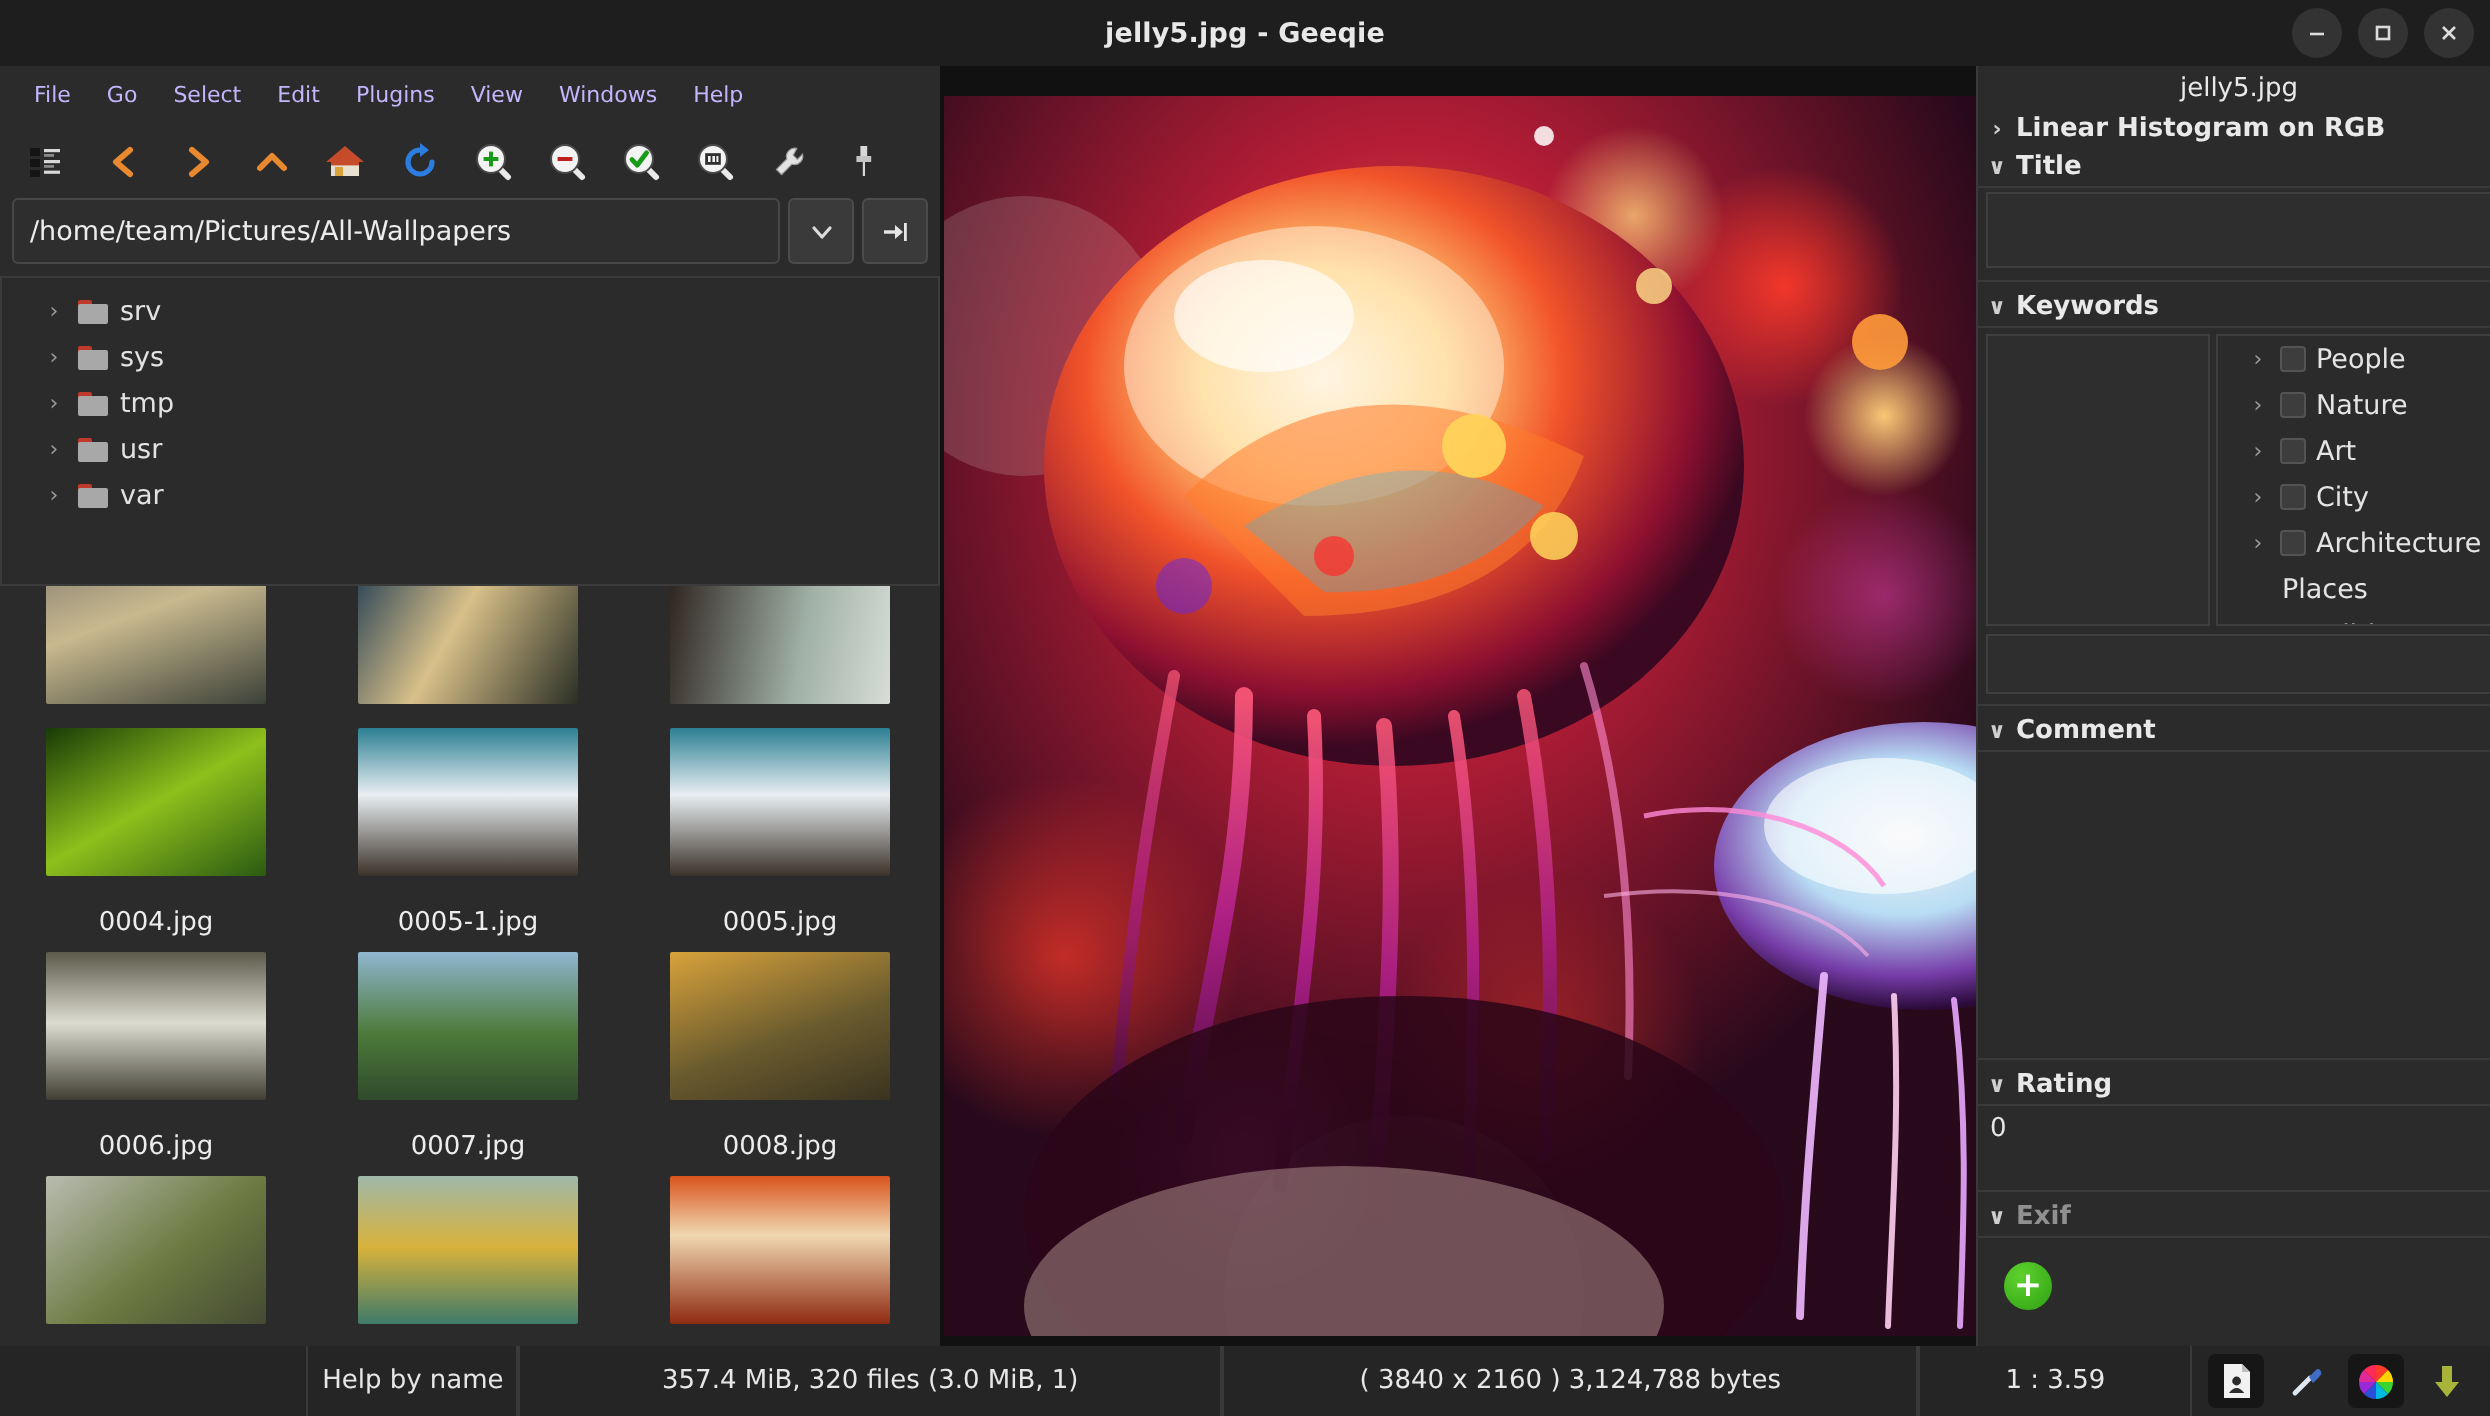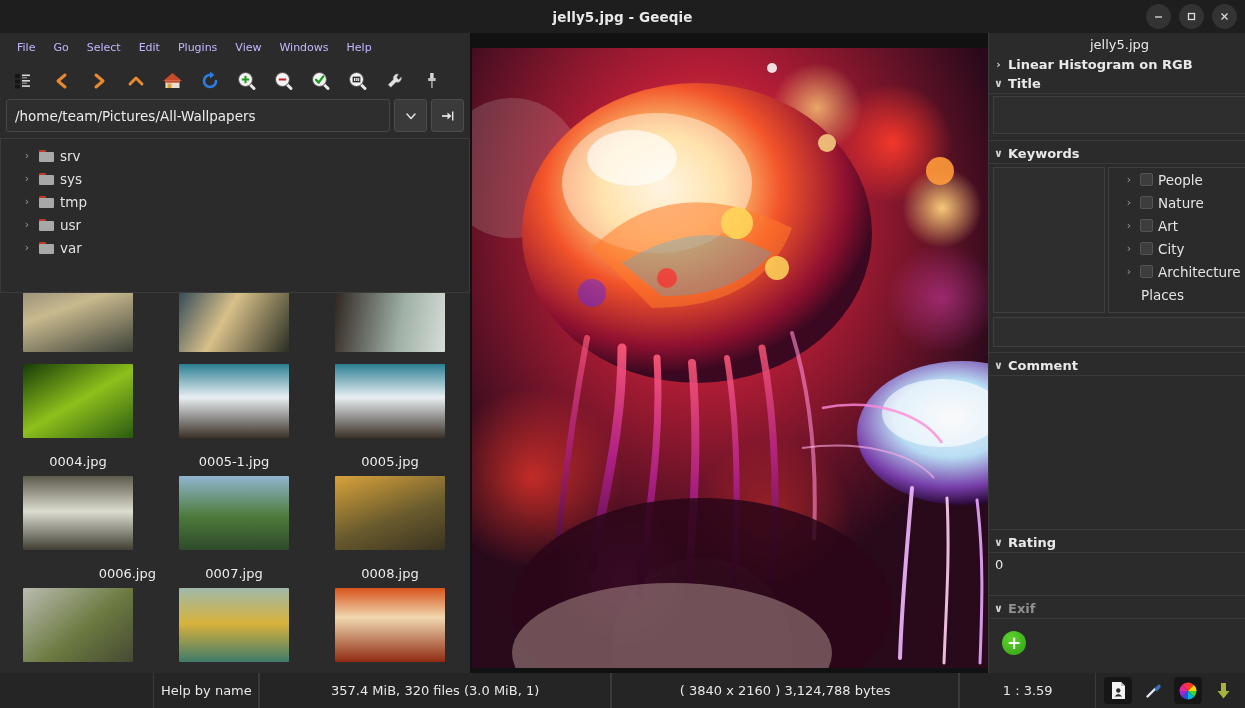--- a/index.html
+++ b/index.html
@@ -340,21 +340,21 @@
     </div>
     <div class="tcell" style="left:156px; top:226px;">
       <div class="thumb" style="background:linear-gradient(180deg,#2b7f93 0%,#e8eef2 45%,#3b3128 100%);"></div>
       <div class="tname">0005-1.jpg</div>
     </div>
     <div class="tcell" style="left:312px; top:226px;">
       <div class="thumb" style="background:linear-gradient(180deg,#2b7f93 0%,#e8eef2 45%,#3b3128 100%);"></div>
       <div class="tname">0005.jpg</div>
     </div>
 
-    <div class="tcell" style="left:0px; top:338px;text-align:right;">
+    <div class="tcell" style="left:0px; top:338px;">
       <div class="thumb" style="background:linear-gradient(180deg,#5c5a4b 0%,#dcdcd0 48%,#413f34 100%);"></div>
       <div class="tname">0006.jpg</div>
     </div>
     <div class="tcell" style="left:156px; top:338px;">
       <div class="thumb" style="background:linear-gradient(180deg,#8fb6cf 0%,#4d7a3a 55%,#2f4a2c 100%);"></div>
       <div class="tname">0007.jpg</div>
     </div>
     <div class="tcell" style="left:312px; top:338px;">
       <div class="thumb" style="background:linear-gradient(160deg,#d8a23b 0%,#6b5c2e 55%,#3a3320 100%);"></div>
       <div class="tname">0008.jpg</div>

